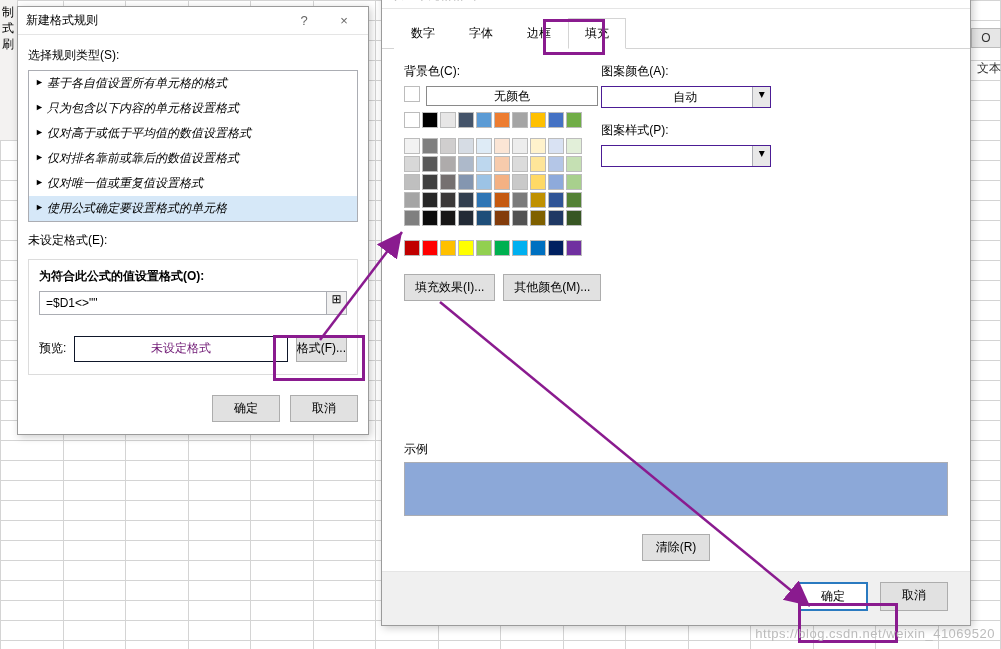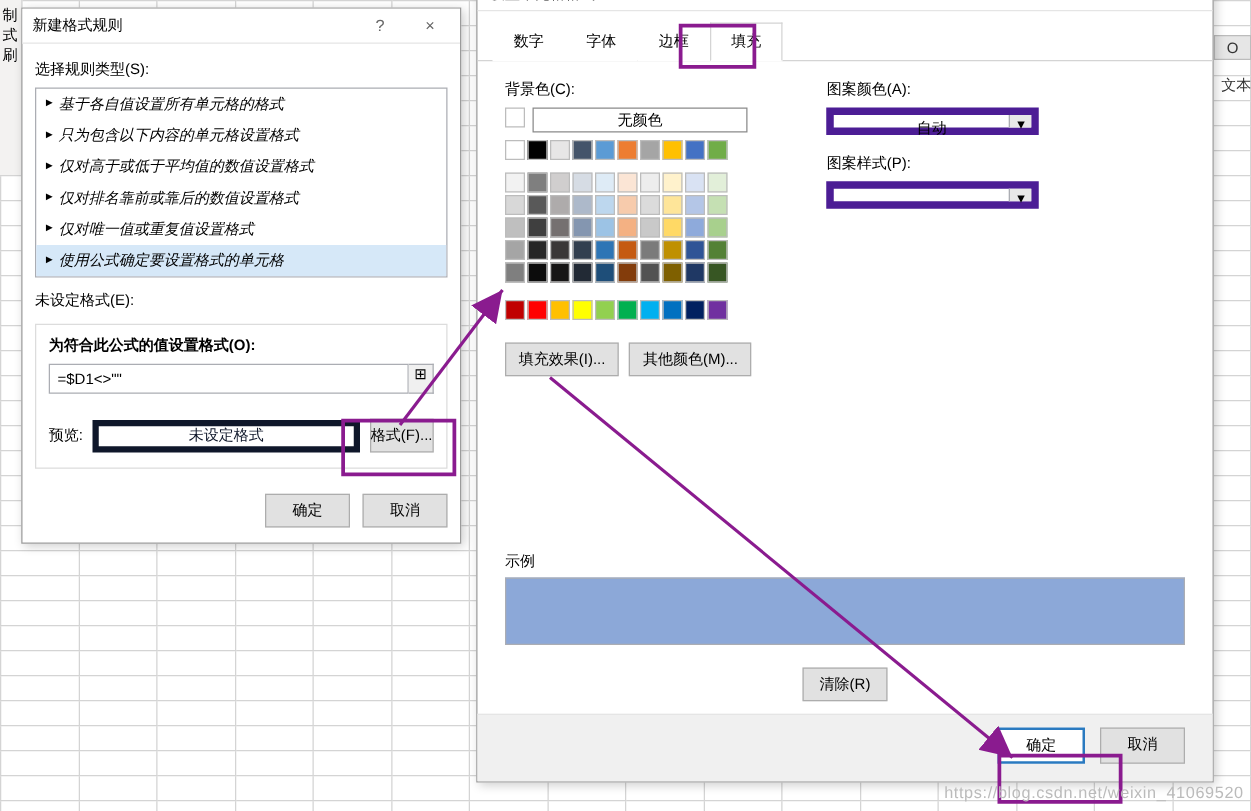--- a/index.html
+++ b/index.html
@@ -20,43 +20,43 @@
 .dlg1 .label { margin: 4px 0 6px; }
 .dlg1 .rulelist { border: 1px solid #abadb3; background: #fff; }
 .dlg1 .rulelist .item { padding: 4px 6px 4px 18px; position: relative; cursor: default; font-style: italic; }
 .dlg1 .rulelist .item::before { content: "►"; font-size: 9px; position: absolute; left: 6px; top: 6px; }
 .dlg1 .rulelist .item.sel { background: #d6e8f8; }
 .dlg1 .inner { border: 1px solid #dcdcdc; margin-top: 10px; padding: 8px 10px 12px; }
 .dlg1 .formula { width: 100%; display: flex; margin-top: 6px; }
 .dlg1 .formula input { flex: 1; border: 1px solid #abadb3; padding: 4px 6px; font-size: 12px; }
 .dlg1 .formula .pick { width: 20px; border: 1px solid #abadb3; border-left: none; background: #f0f0f0; text-align:center; }
 .dlg1 .preview-row { display: flex; align-items: center; margin-top: 20px; gap: 8px; }
-.dlg1 .preview-box { flex: 1; border: 5px solid #0f172a; height: 26px; display: flex; align-items: center; justify-content: center; color: #0f172a; }
+.dlg1 .preview-box { flex: 1; border: 1px solid #0f172a; height: 26px; display: flex; align-items: center; justify-content: center; color: #701a75; }
 .dlg1 .fmtbtn { border: 1px solid #adadad; background: #e1e1e1; padding: 4px 0; }
 .dlg1 .dlg-actions { display: flex; justify-content: flex-end; gap: 10px; padding: 10px 10px 12px; }
 .btn { border: 1px solid #adadad; background: #e1e1e1; min-width: 68px; padding: 4px 10px; text-align: center; cursor: default; }
 
 
 .dlg2 { position: absolute; left: 381px; top: -18px; width: 590px; background: #fff; border: 1px solid #9b9b9b; box-shadow: 2px 2px 8px rgba(0,0,0,.2); }
 .dlg2 .titlebar { height: 26px; display: flex; align-items: center; padding: 0 4px 0 10px; border-bottom: 1px solid #e5e5e5; }
 .dlg2 .titlebar .ttl { flex: 1; color:#666; }
 .dlg2 .titlebar .winbtn { width: 40px; text-align: center; color: #666; font-size: 13px; }
 .dlg2 .tabs { display: flex; padding: 8px 12px 0; gap: 0; border-bottom: 1px solid #d4d4d4; }
 .dlg2 .tab { padding: 6px 16px 6px; border: 1px solid transparent; cursor: default; position: relative; top: 1px; background:#fff; }
 .dlg2 .tab.active { border: 1px solid #d4d4d4; border-bottom: 1px solid #fff; }
 .dlg2 .content { padding: 14px 22px 10px; }
-.dlg2 .row2 { display: flex; gap: 60px; }
+.dlg2 .row2 { display: flex; }
 .dlg2 .col { }
 .dlg2 .lbl { margin-bottom: 6px; }
 .dlg2 .nocolor-row { display: flex; gap: 6px; margin-bottom: 6px; }
 .dlg2 .nocolor { border: 1px solid #8a8a8a; width: 172px; height: 20px; display: flex; align-items: center; justify-content: center; }
 .dlg2 .palette { display: flex; flex-direction: column; gap: 2px; width: 184px; }
 .dlg2 .prow { display: flex; gap: 2px; }
 .dlg2 .sw { width: 16px; height: 16px; border: 1px solid #bcbcbc; cursor: default; }
-.dlg2 .pattern-select { width: 170px; height: 22px; border: 6px solid #4c1d95; display:flex;padding-left:16px; }
+.dlg2 .pattern-select { width: 170px; height: 22px; border: 1px solid #4c1d95; display:flex;padding-left:16px; }
 .dlg2 .pattern-select .sel { flex:1; padding:2px 6px; }
 .dlg2 .pattern-select .dd { width:18px; background:#e8e8e8; border-left:1px solid #abadb3; text-align:center; }
 .dlg2 .fill-actions { display: flex; gap: 8px; margin-top: 18px; }
 .dlg2 .example-lbl { margin-top: 140px; }
 .dlg2 .example-box { height: 54px; border: 1px solid #abadb3; margin-top: 4px; background: #8ca8d8; }
 .dlg2 .clear-row { display:flex; justify-content:center; margin-top: 18px; }
 .dlg2 .dlg-actions { display:flex; justify-content:flex-end; gap: 12px; padding: 10px 22px 14px; border-top: 1px solid #e5e5e5; background:#f0f0f0; }
 .dlg2 .okbtn { border: 2px solid #2a7ac0; background: #fff; min-width: 70px; padding: 4px 10px; text-align:center; }
 
 

